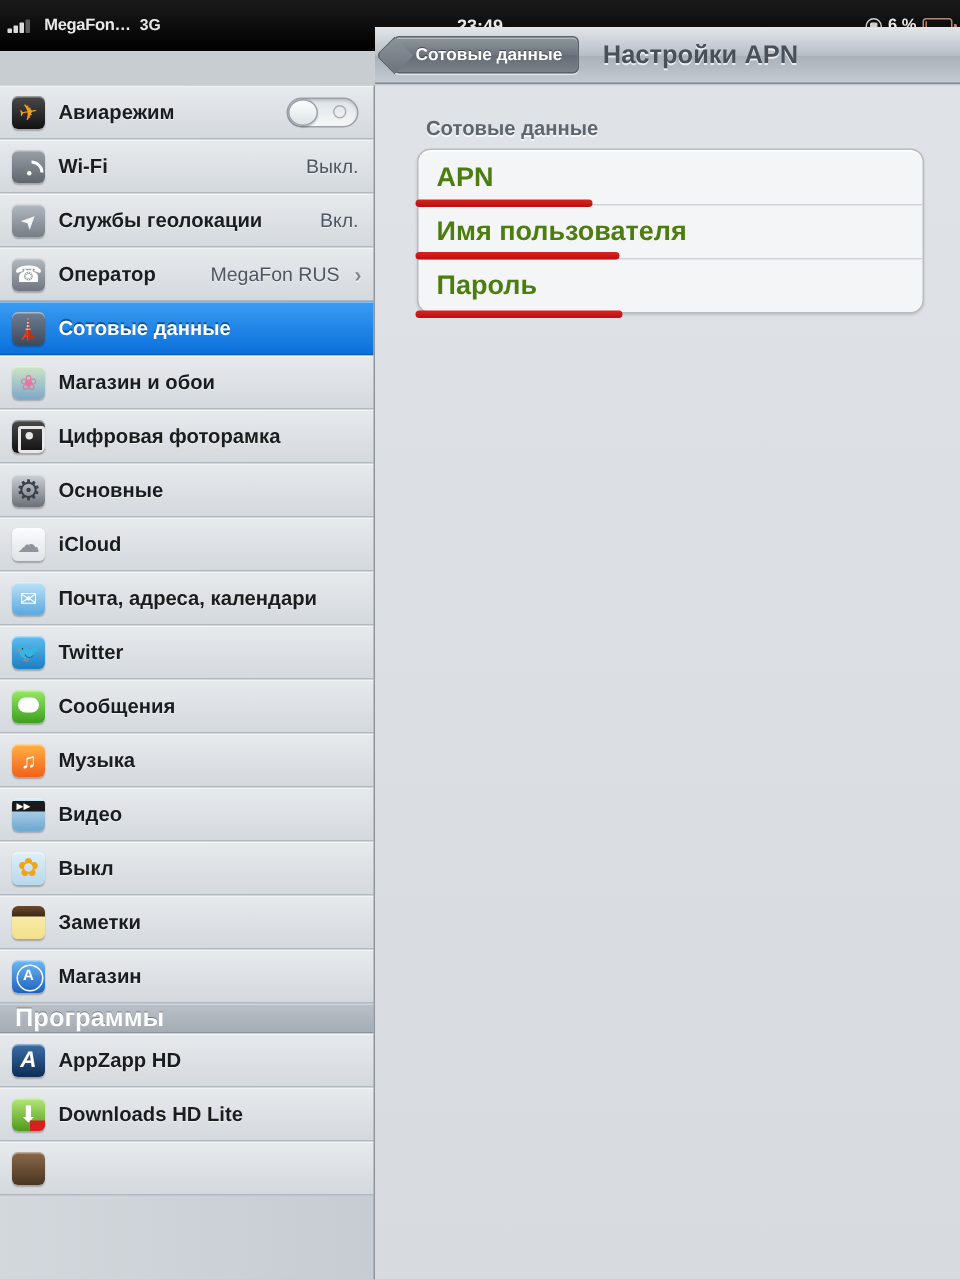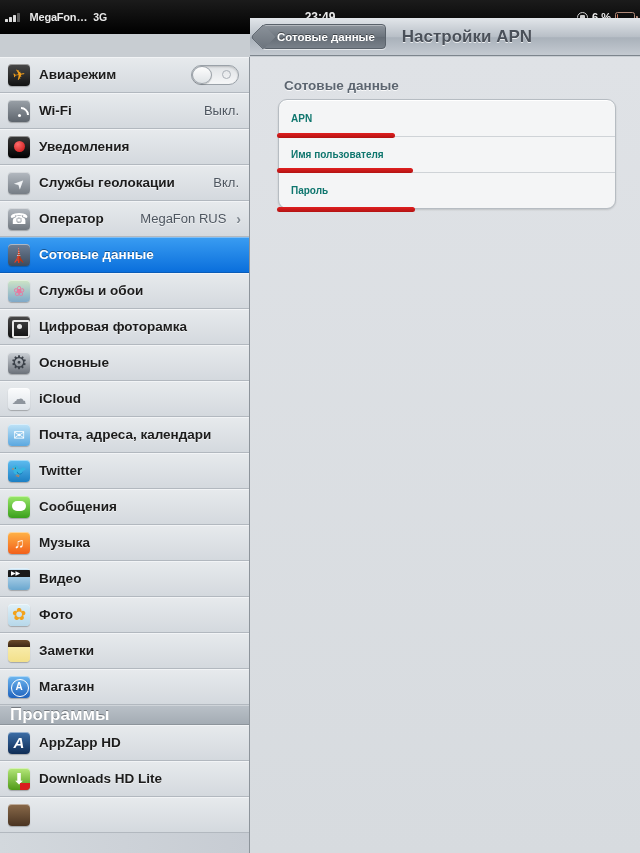--- a/index.html
+++ b/index.html
@@ -156,21 +156,21 @@
     text-shadow: 0 1px 0 rgba(255,255,255,.8);
   }
   .card {
     position: absolute; left: 28px; top: 42px; width: 338px;
     background: #f4f5f6; border: 1px solid #b6bcc2; border-radius: 9px;
     box-shadow: 0 1px 2px rgba(0,0,0,.14), inset 0 1px 0 #fff;
     overflow: hidden;
   }
   .field { height: 36px; display: flex; align-items: center; padding-left: 12px; }
   .field + .field { border-top: 1px solid #cfd3d7; }
-  .field-label { font-size: 10px; font-weight: bold; color: #0f766e; }
+  .field-label { font-size: 18px; font-weight: bold; color: #4d7c0f; }
 
   .redline {
     position: absolute; height: 5px; border-radius: 3px;
     background: linear-gradient(#e02020, #b31212);
   }
 
   
   .ic-air { background: linear-gradient(#4a4a4a,#121212); }
   .ic-air::after { content: "\2708"; position: absolute; inset: 0; color: #f3a01c;
     font-size: 15px; display: flex; align-items: center; justify-content: center;
@@ -297,41 +297,37 @@
           <span class="ring"></span>
           <span class="knob"></span>
         </span>
     </div>
     <div class="row">
       <span class="row-icon ic-wifi"></span>
       <span class="row-label">Wi-Fi</span>
       <span class="row-value">Выкл.</span>
     </div>
     <div class="row">
-      <span class="row-icon ic-notif"></span>
-      <span class="row-label">Уведомления</span>
-    </div>
-    <div class="row">
       <span class="row-icon ic-loc"></span>
       <span class="row-label">Службы геолокации</span>
       <span class="row-value">Вкл.</span>
     </div>
     <div class="row">
       <span class="row-icon ic-phone"></span>
       <span class="row-label">Оператор</span>
       <span class="row-value">MegaFon RUS</span>
       <span class="chev">›</span>
     </div>
     <div class="row sel">
       <span class="row-icon ic-cell"></span>
       <span class="row-label">Сотовые данные</span>
     </div>
     <div class="row">
       <span class="row-icon ic-bright"></span>
-      <span class="row-label">Службы и обои</span>
+      <span class="row-label">Магазин и обои</span>
     </div>
     <div class="row">
       <span class="row-icon ic-frame"></span>
       <span class="row-label">Цифровая фоторамка</span>
     </div>
     <div class="row">
       <span class="row-icon ic-gen"></span>
       <span class="row-label">Основные</span>
     </div>
     <div class="row">
@@ -353,21 +349,21 @@
     <div class="row">
       <span class="row-icon ic-music"></span>
       <span class="row-label">Музыка</span>
     </div>
     <div class="row">
       <span class="row-icon ic-video"></span>
       <span class="row-label">Видео</span>
     </div>
     <div class="row">
       <span class="row-icon ic-photo"></span>
-      <span class="row-label">Фото</span>
+      <span class="row-label">Выкл</span>
     </div>
     <div class="row">
       <span class="row-icon ic-notes"></span>
       <span class="row-label">Заметки</span>
     </div>
     <div class="row">
       <span class="row-icon ic-store"></span>
       <span class="row-label">Магазин</span>
     </div>
 

